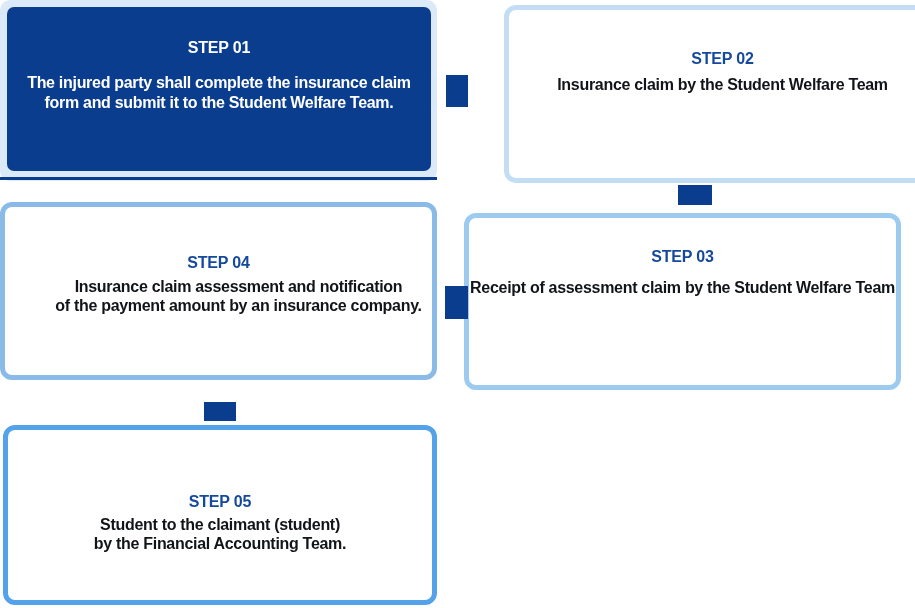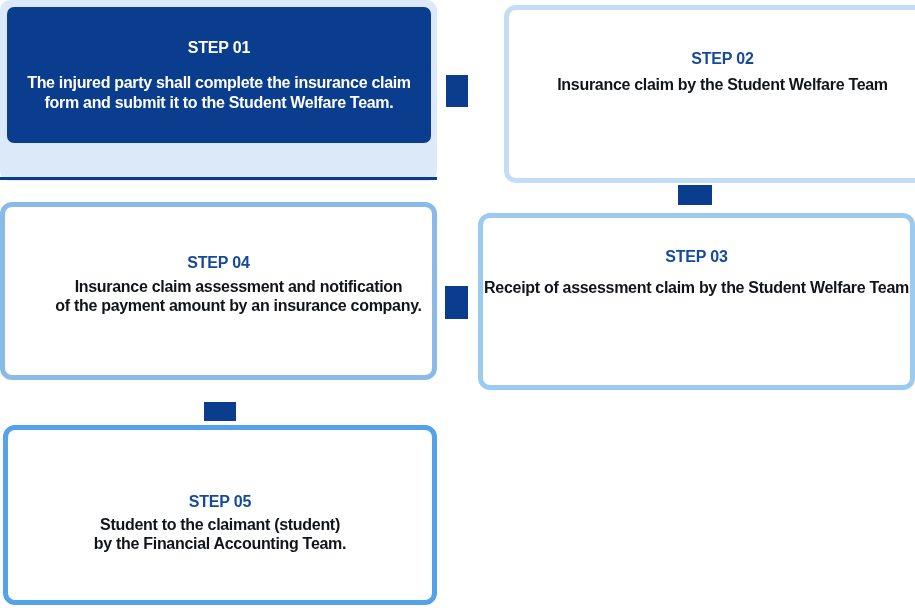--- a/index.html
+++ b/index.html
@@ -21,21 +21,21 @@
     font-weight:700;
     overflow:hidden;
   }
   
   .step1-wrap{
     position:absolute;left:0;top:0;width:437px;height:181px;
     background:var(--wrap1);
     border-radius:10px;
   }
   .step1-inner{
-    position:absolute;left:7px;top:7px;width:424px;height:136px;
+    position:absolute;left:7px;top:7px;width:424px;height:164px;
     background:var(--primary);
     border-radius:7px;
     display:flex;flex-direction:column;align-items:center;
     padding-top:30px;box-sizing:border-box;
     text-align:center;
   }
   .step1-underline{
     position:absolute;left:0;top:177px;width:437px;height:3px;
     background:var(--primary);
   }
@@ -53,21 +53,21 @@
   
   .card{
     position:absolute;box-sizing:border-box;background:#ffffff;
     border-radius:12px;border:5px solid #c3ddf4;
     display:flex;flex-direction:column;align-items:center;
     text-align:center;
   }
   .card .body-text{line-height:19px;}
   .step2{left:504px;top:5px;width:437px;height:178px;border-color:var(--border2);padding-top:38px;}
   .step2 .body-text{margin-top:5px;}
-  .step3{left:478px;top:213px;width:437px;height:177px;border-color:var(--border3);padding-top:28px;}
+  .step3{left:464px;top:213px;width:437px;height:177px;border-color:var(--border3);padding-top:28px;}
   .step3 .body-text{margin-top:10px;}
   .step4{left:0px;top:202px;width:437px;height:178px;border-color:var(--border4);padding-top:45px;}
   .step4 .body-text{margin-top:3px;margin-left:40px;}
   .step5{left:3px;top:425px;width:434px;height:180px;border-color:var(--border5);padding-top:61px;}
   .step5 .body-text{margin-top:2px;}
   
   .connector{position:absolute;background:var(--primary);}
   .c1{left:446px;top:75px;width:22px;height:32px;}
   .c2{left:678px;top:185px;width:34px;height:20px;}
   .c3{left:445px;top:286px;width:23px;height:33px;}

